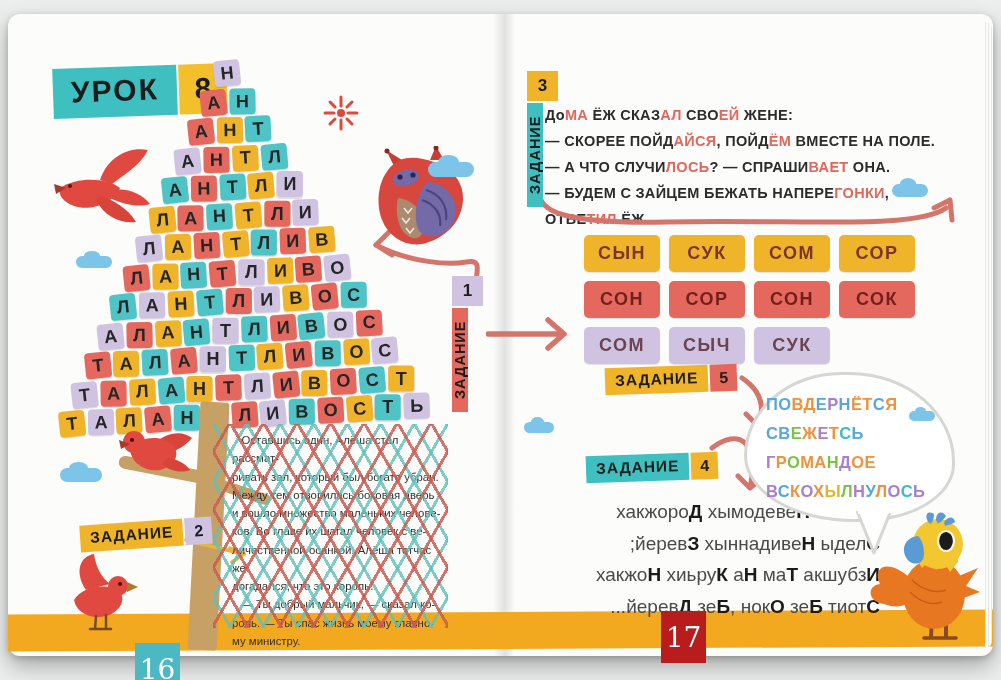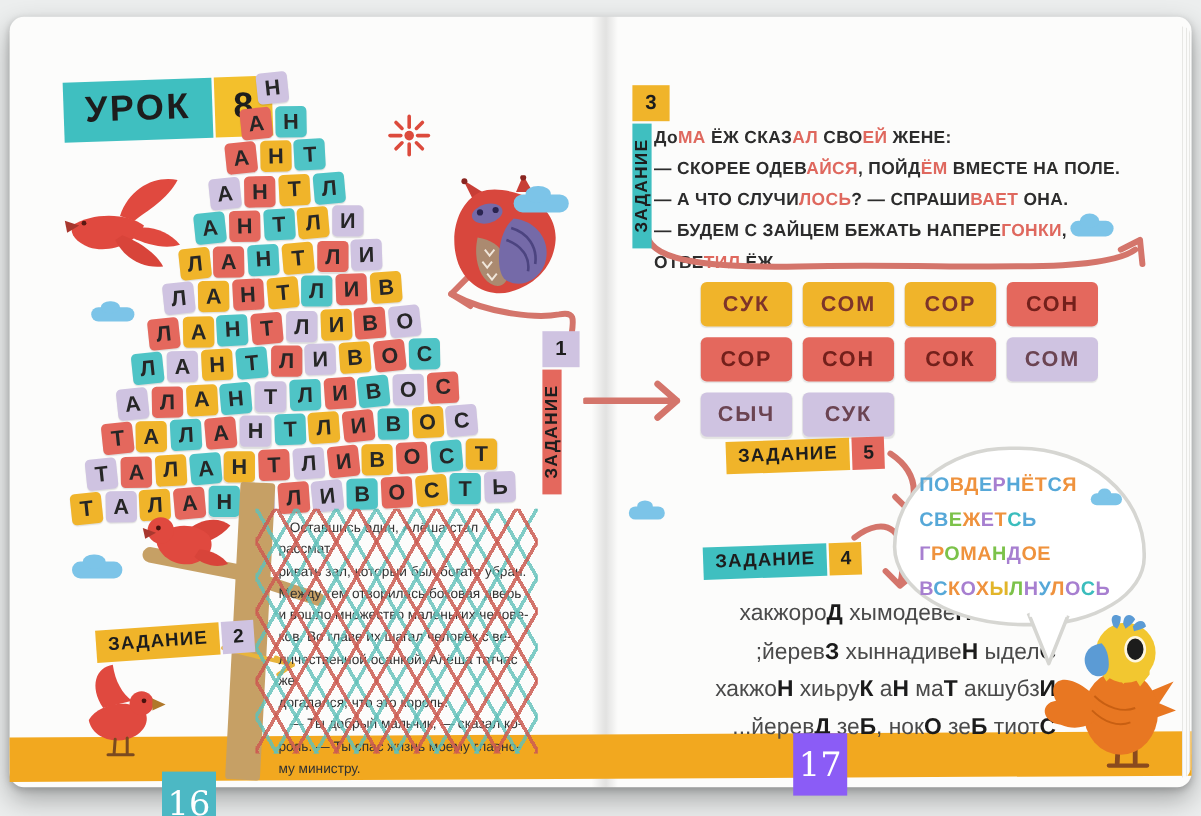--- a/index.html
+++ b/index.html
@@ -83,21 +83,21 @@
 
   
   #reversed { position:absolute; left:540px; top:482px; width:332px; text-align:right;
               font-size:19px; color:#4a4a4a; line-height:31.5px; }
   #reversed .cap { color:#1b1b1b; font-weight:bold; }
 
   
   .tab { position:absolute; width:45px; height:52px; display:flex; align-items:center; justify-content:center;
          color:#fff; font-size:28px; font-family:"DejaVu Serif",serif; z-index:5; }
   #tab16 { left:127px; top:597px; background:#4cb8c4;margin-top:32px; }
-  #tab17 { left:653px; top:597px; background:#8b5cf6; }
+  #tab17 { left:653px; top:597px; background:#b91c1c; }
 
   .cloud { position:absolute; background:#7cc4e8; border-radius:20px; }
   .cloud::before { content:""; position:absolute; left:22%; top:-45%; width:45%; height:90%; background:#7cc4e8; border-radius:50%; }
   .artwork { position:absolute; }
 </style>
 </head>
 <body>
 
 <div id="stage">
   <div class="book">
@@ -324,32 +324,33 @@
       <path d="M2,20 L78,20 M78,20 L62,6 M78,20 L62,34" stroke="#d4756b" stroke-width="5.5" fill="none" stroke-linecap="round"></path>
     </svg>
 
     <div class="vtask" id="task3">
       <div class="vnum">3</div>
       <div class="vtext">ЗАДАНИЕ</div>
     </div>
 
     <div id="dialogue">
         <div class="dlg"><span>До</span><span class="red">МА</span><span> ЁЖ СКАЗ</span><span class="red">АЛ</span><span> СВО</span><span class="red">ЕЙ</span><span> ЖЕНЕ:</span></div>
-        <div class="dlg"><span>— СКОРЕЕ ОДЕВ</span><span class="red">АЙСЯ</span><span>, ПОЙД</span><span class="red">ЁМ</span><span> ВМЕСТЕ НА ПОЛЕ.</span></div>
+        <div class="dlg"><span>— СКОРЕЕ ПОЙД</span><span class="red">АЙСЯ</span><span>, ПОЙД</span><span class="red">ЁМ</span><span> ВМЕСТЕ НА ПОЛЕ.</span></div>
         <div class="dlg"><span>— А ЧТО СЛУЧИ</span><span class="red">ЛОСЬ</span><span>? — СПРАШИ</span><span class="red">ВАЕТ</span><span> ОНА.</span></div>
         <div class="dlg"><span>— БУДЕМ С ЗАЙЦЕМ БЕЖАТЬ НАПЕРЕ</span><span class="red">ГОНКИ</span><span>, —</span></div>
         <div class="dlg"><span>ОТВЕ</span><span class="red">ТИЛ</span><span> ЁЖ.</span></div>
       </div>
 
     <svg class="artwork" style="left:518px;top:172px" width="440" height="52" viewBox="0 0 440 52">
       <path d="M14,2 C8,26 40,38 140,36 C270,33 390,44 420,22" stroke="#d4756b" stroke-width="5" fill="none" stroke-linecap="round"></path>
       <path d="M424,14 L408,22 M424,14 L426,34" stroke="#d4756b" stroke-width="5" fill="none" stroke-linecap="round"></path>
     </svg>
 
     <div id="grid">
+        <div class="cell gy">СЫН</div>
         <div class="cell gy">СУК</div>
         <div class="cell gy">СОМ</div>
         <div class="cell gy">СОР</div>
         <div class="cell gr">СОН</div>
         <div class="cell gr">СОР</div>
         <div class="cell gr">СОН</div>
         <div class="cell gr">СОК</div>
         <div class="cell gl">СОМ</div>
         <div class="cell gl">СЫЧ</div>
         <div class="cell gl">СУК</div>

